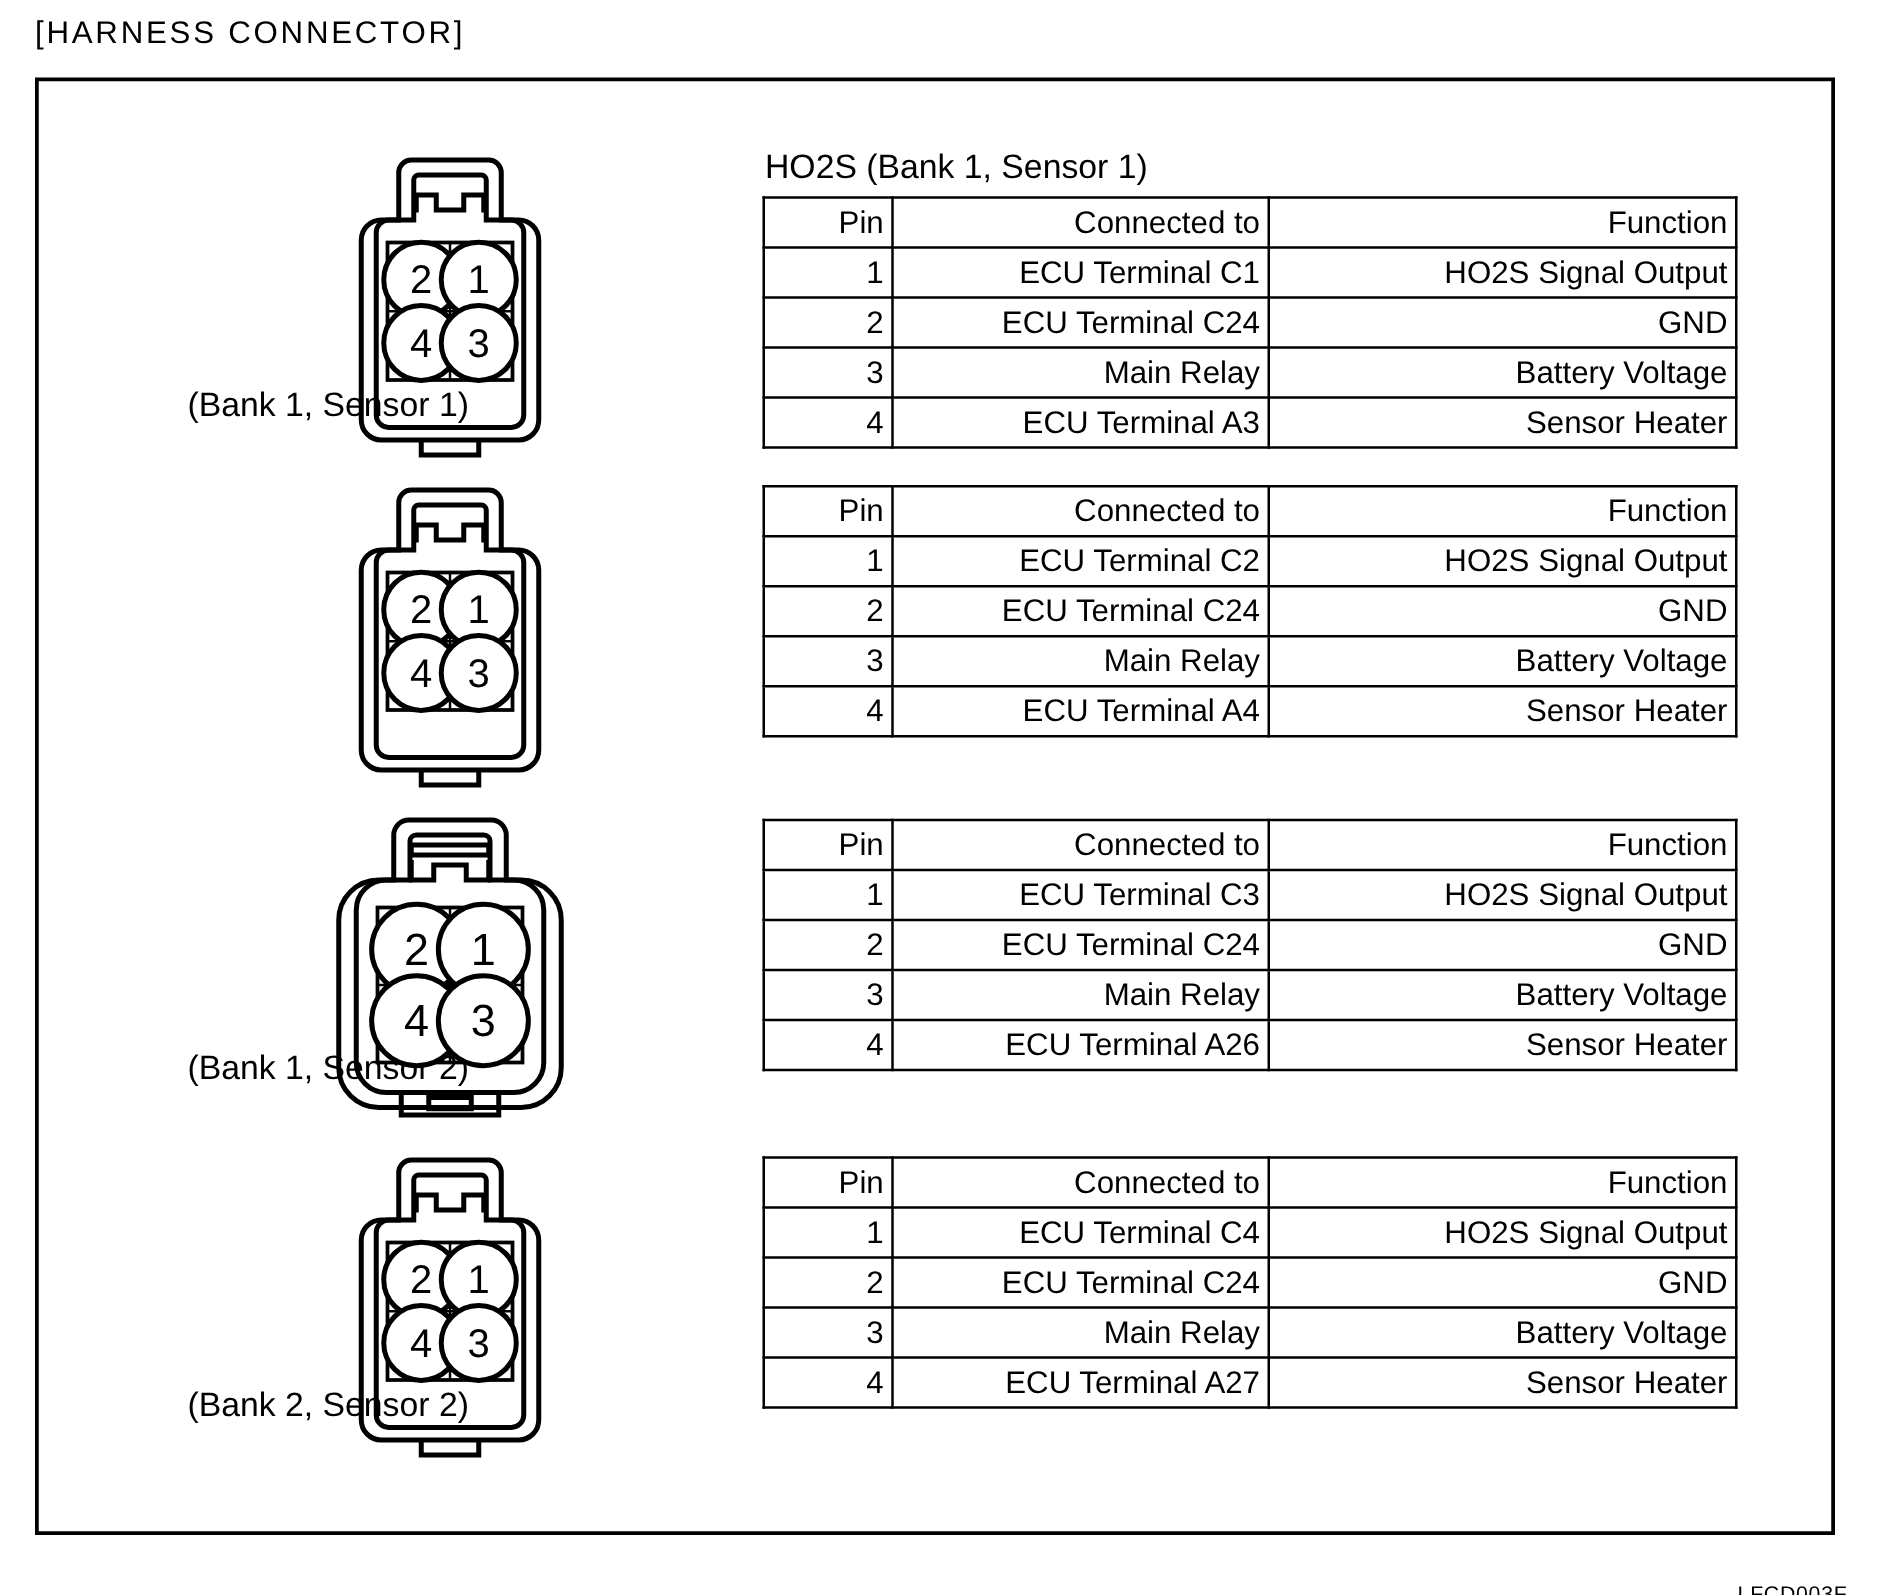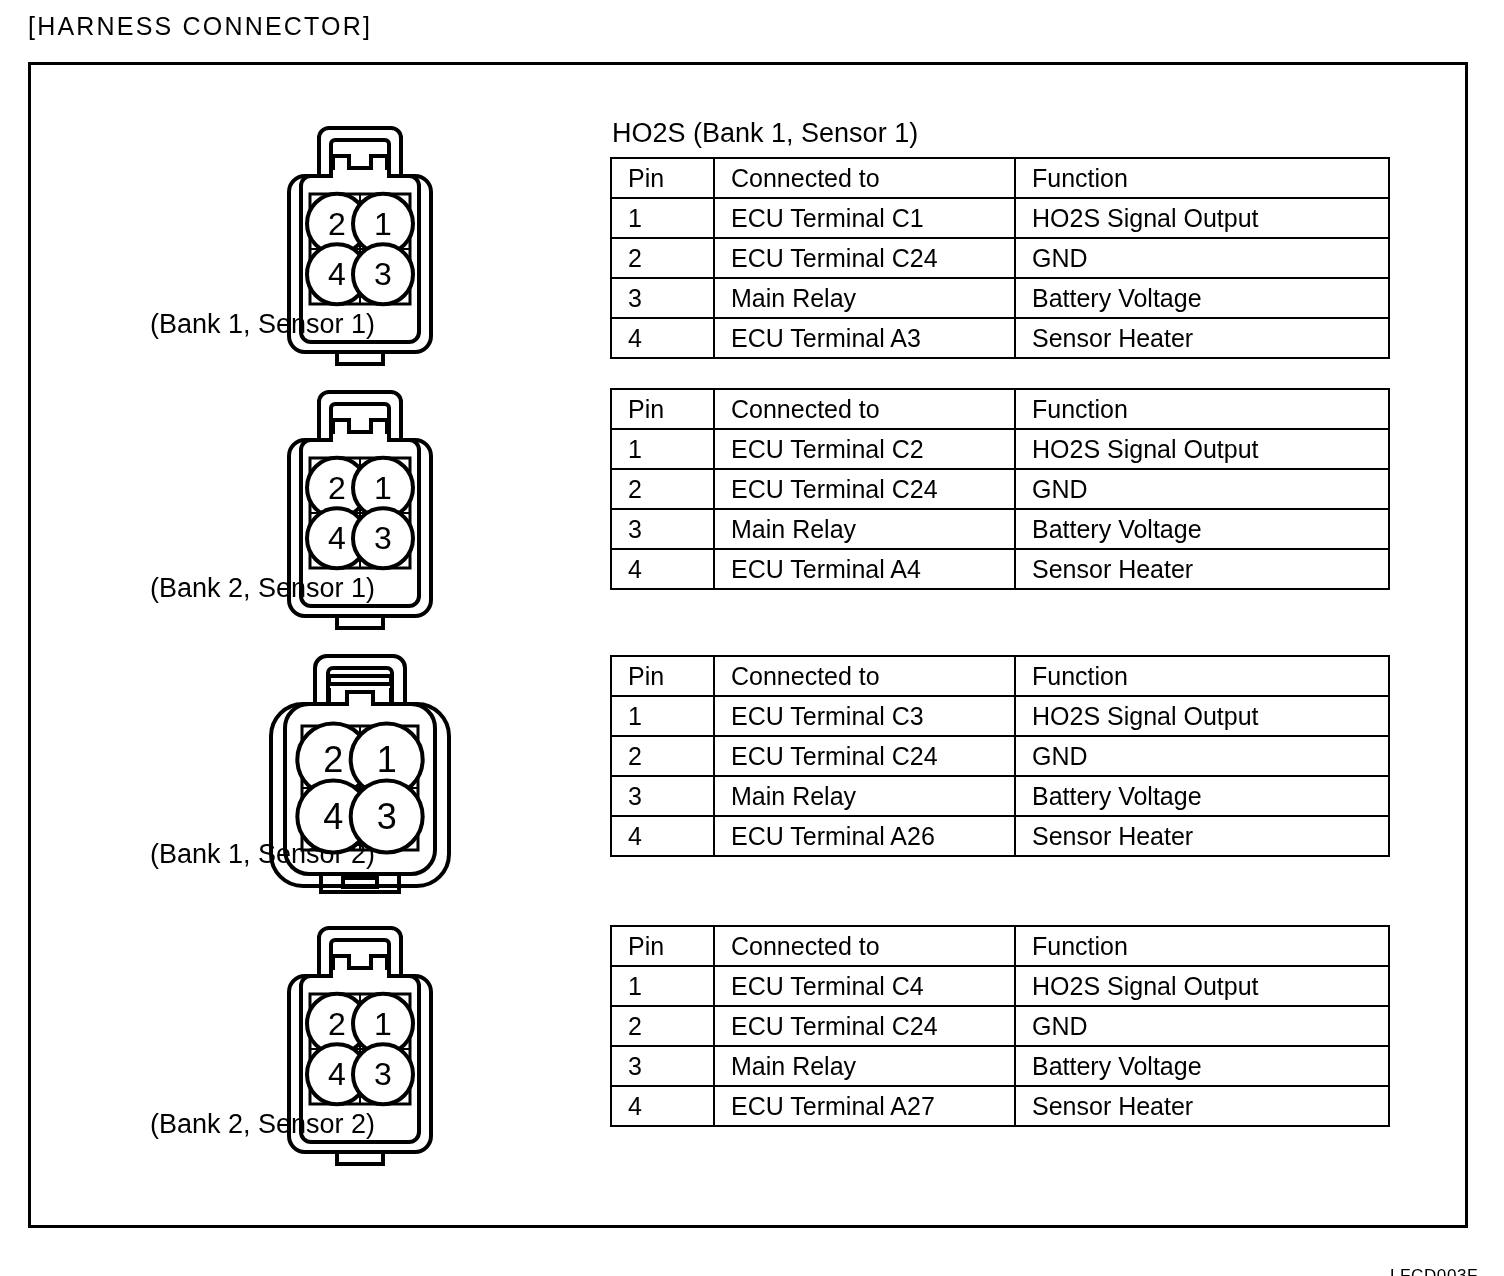--- a/index.html
+++ b/index.html
@@ -86,23 +86,23 @@
   }
   table.pin-table {
     border-collapse: collapse;
     width: 778px;
     table-layout: fixed;
   }
   table.pin-table td {
     border: 2px solid #000;
     height: 38px;
     font-size: 25px;
-    text-align: left;
+    text-align: right;
     vertical-align: middle;
-    padding: 0 16px;
+    padding: 0 6px;
     white-space: nowrap;
     overflow: hidden;
   }
   col.c-pin  { width: 103px; }
   col.c-conn { width: 301px; }
   col.c-func { width: 374px; }
 </style>
 </head>
 <body>
 
@@ -146,21 +146,20 @@
           <circle cx="72" cy="105.7" r="30" fill="#fff" stroke="#000" stroke-width="4"></circle>
           <text x="72" y="105.7" text-anchor="middle" dominant-baseline="central" font-family="Liberation Sans, sans-serif" font-size="32" fill="#000">2</text>
           <circle cx="118" cy="105.7" r="30" fill="#fff" stroke="#000" stroke-width="4"></circle>
           <text x="118" y="105.7" text-anchor="middle" dominant-baseline="central" font-family="Liberation Sans, sans-serif" font-size="32" fill="#000">1</text>
           <circle cx="72" cy="156.3" r="30" fill="#fff" stroke="#000" stroke-width="4"></circle>
           <text x="72" y="156.3" text-anchor="middle" dominant-baseline="central" font-family="Liberation Sans, sans-serif" font-size="32" fill="#000">4</text>
           <circle cx="118" cy="156.3" r="30" fill="#fff" stroke="#000" stroke-width="4"></circle>
           <text x="118" y="156.3" text-anchor="middle" dominant-baseline="central" font-family="Liberation Sans, sans-serif" font-size="32" fill="#000">3</text>
         </svg>
       </div>
-      <div class="connector-caption">(Bank 2, Sensor 1)</div>
     </div>
     <div class="connector-block" style="top: 648px;">
       <div class="connector-art">
         <svg width="190" height="252" viewBox="0 0 190 252" aria-hidden="true">
           <path d="M62 8 H128 A12 12 0 0 1 140 20 V56 H152 A32 32 0 0 1 184 88 V206 A32 32 0 0 1 152 238 H38 A32 32 0 0 1 6 206 V88 A32 32 0 0 1 38 56 H50 V20 A12 12 0 0 1 62 8 Z" fill="none" stroke="#000" stroke-width="4"></path>
           <path d="M68 20 H122 A5 5 0 0 1 127 25 V56 H146 A24 24 0 0 1 170 80 V202 A24 24 0 0 1 146 226 H44 A24 24 0 0 1 20 202 V80 A24 24 0 0 1 44 56 H63 V25 A5 5 0 0 1 68 20 Z" fill="none" stroke="#000" stroke-width="4"></path>
           <rect x="64" y="28" width="62" height="8" fill="none" stroke="#000" stroke-width="4"></rect>
           <path d="M64 40 V56 H82 V44 H108 V56 H126 V40" fill="none" stroke="#000" stroke-width="4"></path>
           <path d="M56 226 V244 H134 V226" fill="none" stroke="#000" stroke-width="4"></path>
           <rect x="78" y="230" width="34" height="9" fill="none" stroke="#000" stroke-width="4"></rect>

